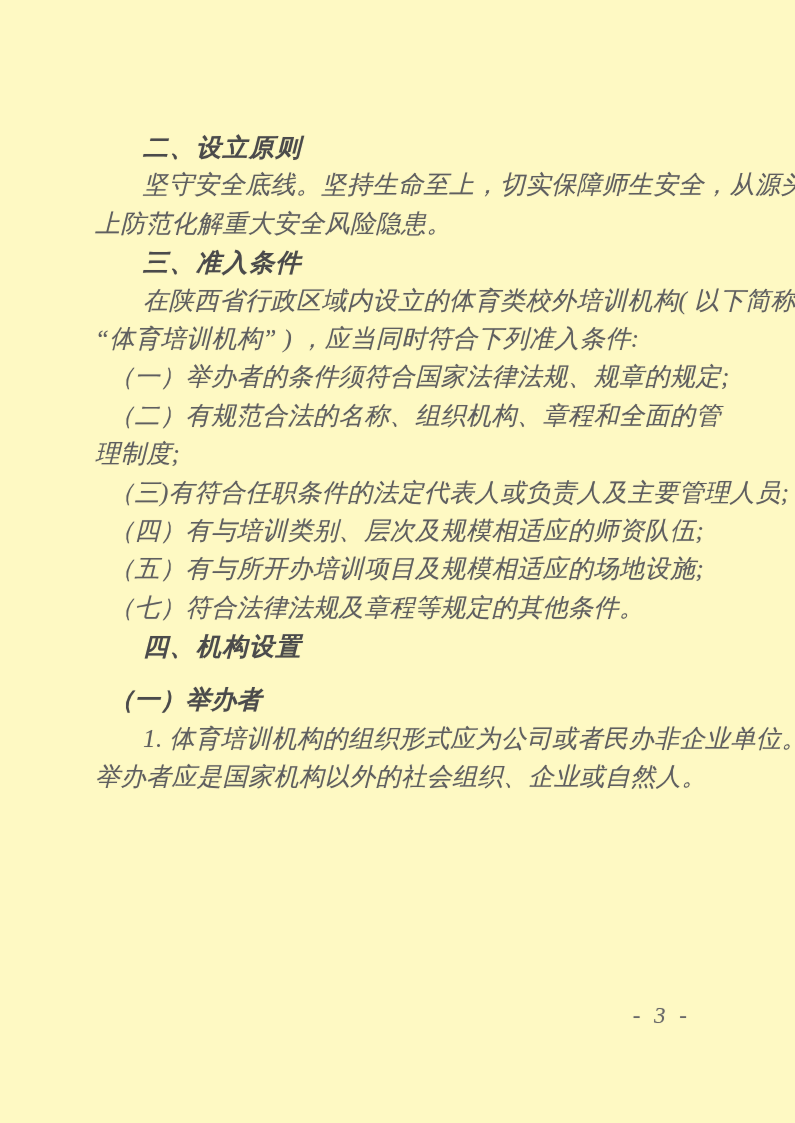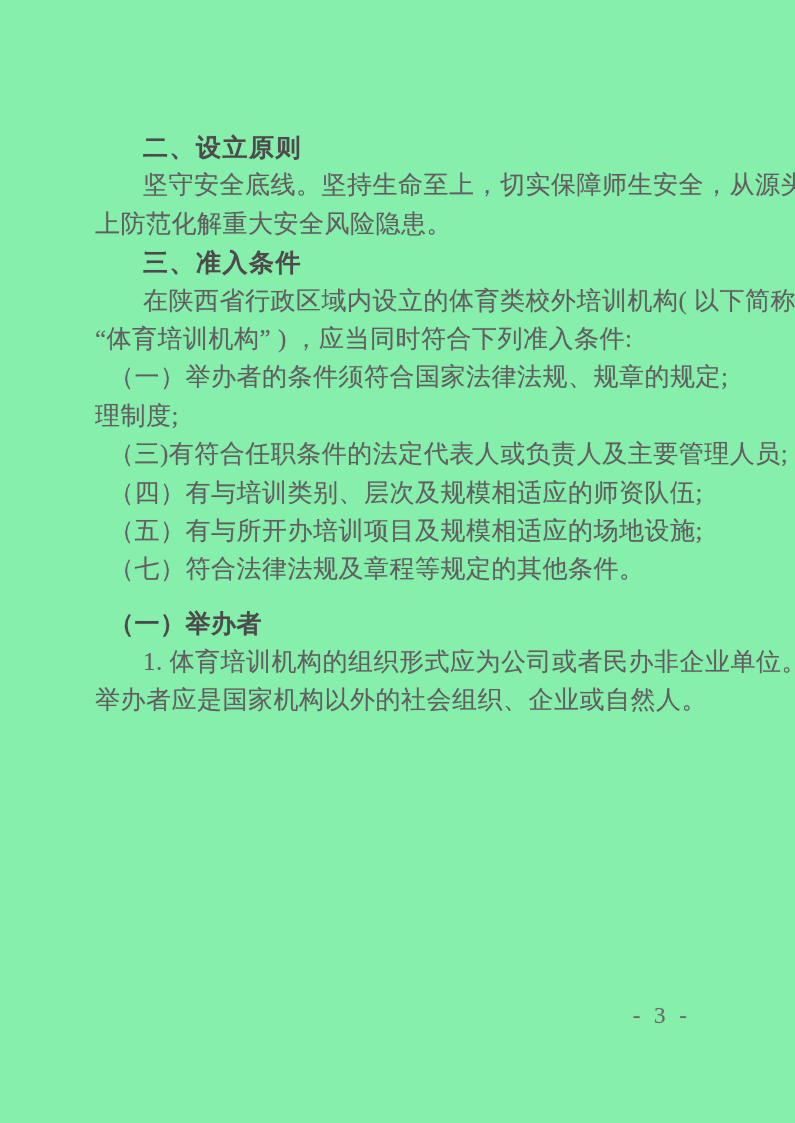--- a/index.html
+++ b/index.html
@@ -4,23 +4,24 @@
 <style>
   html, body {
     margin: 0;
     padding: 0;
     background: #ffffff;
   }
   .page {
     position: relative;
     width: 795px;
     height: 1123px;
-    background: #86efac;
+    background: #fef9c3;
     overflow: hidden;
     font-family: "Liberation Serif", "DejaVu Serif", serif;
+    font-style: italic;
   }
   .content {
     position: absolute;
     left: 95px;
     top: 128px;
     width: 612px;
   }
   .line {
     font-size: 25px;
     line-height: 38.4px;
@@ -63,23 +64,25 @@
 
 <div class="page">
   <div class="content" id="doc-lines">
       <div class="line heading indent-para">二、设立原则</div>
       <div class="line body indent-para">坚守安全底线。坚持生命至上，切实保障师生安全，从源头</div>
       <div class="line body indent-none">上防范化解重大安全风险隐患。</div>
       <div class="line heading indent-para">三、准入条件</div>
       <div class="line body indent-para">在陕西省行政区域内设立的体育类校外培训机构( 以下简称</div>
       <div class="line body indent-none">“体育培训机构” ) ，应当同时符合下列准入条件:</div>
       <div class="line body indent-item">（一）举办者的条件须符合国家法律法规、规章的规定;</div>
+      <div class="line body indent-item">（二）有规范合法的名称、组织机构、章程和全面的管</div>
       <div class="line body indent-none">理制度;</div>
       <div class="line body indent-item">（三)有符合任职条件的法定代表人或负责人及主要管理人员;</div>
       <div class="line body indent-item">（四）有与培训类别、层次及规模相适应的师资队伍;</div>
       <div class="line body indent-item">（五）有与所开办培训项目及规模相适应的场地设施;</div>
       <div class="line body indent-item">（七）符合法律法规及章程等规定的其他条件。</div>
+      <div class="line heading indent-para">四、机构设置</div>
       <div class="line subheading indent-item">（一）举办者</div>
       <div class="line body indent-para">1. 体育培训机构的组织形式应为公司或者民办非企业单位。</div>
       <div class="line body indent-none">举办者应是国家机构以外的社会组织、企业或自然人。</div>
     </div>
   <div class="pager">- 3 -</div>
 </div>
 
 </body></html>

